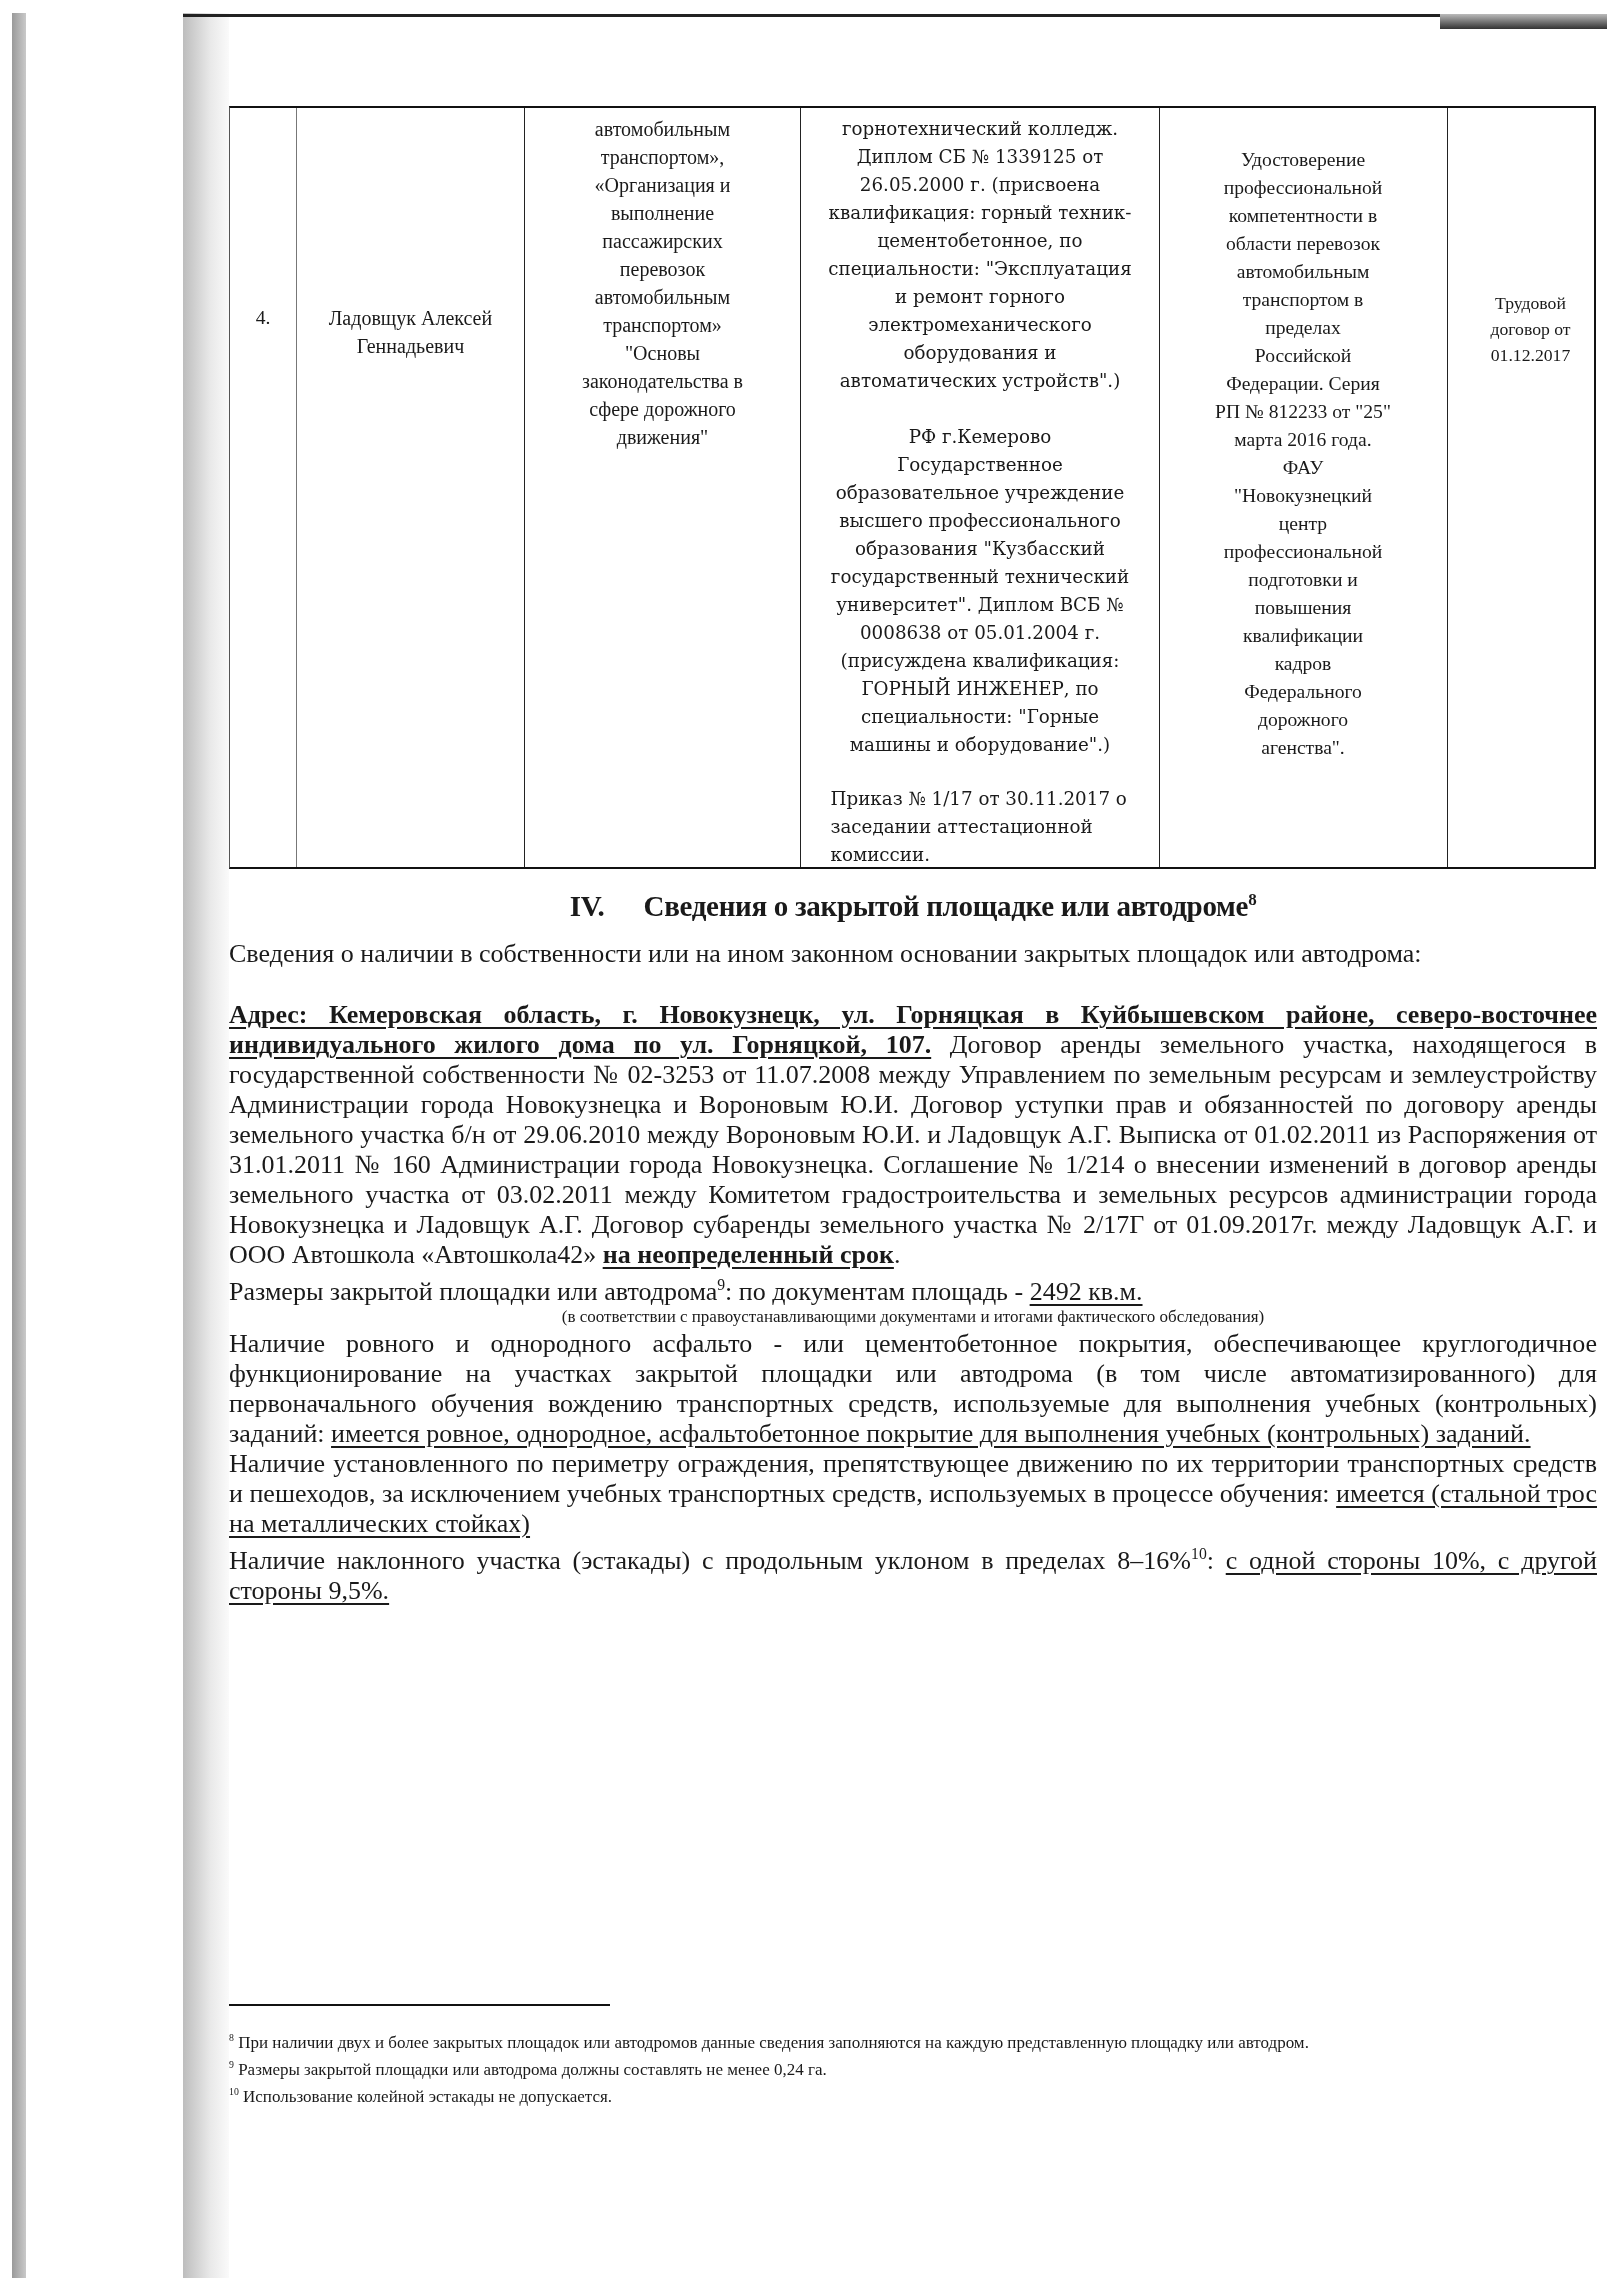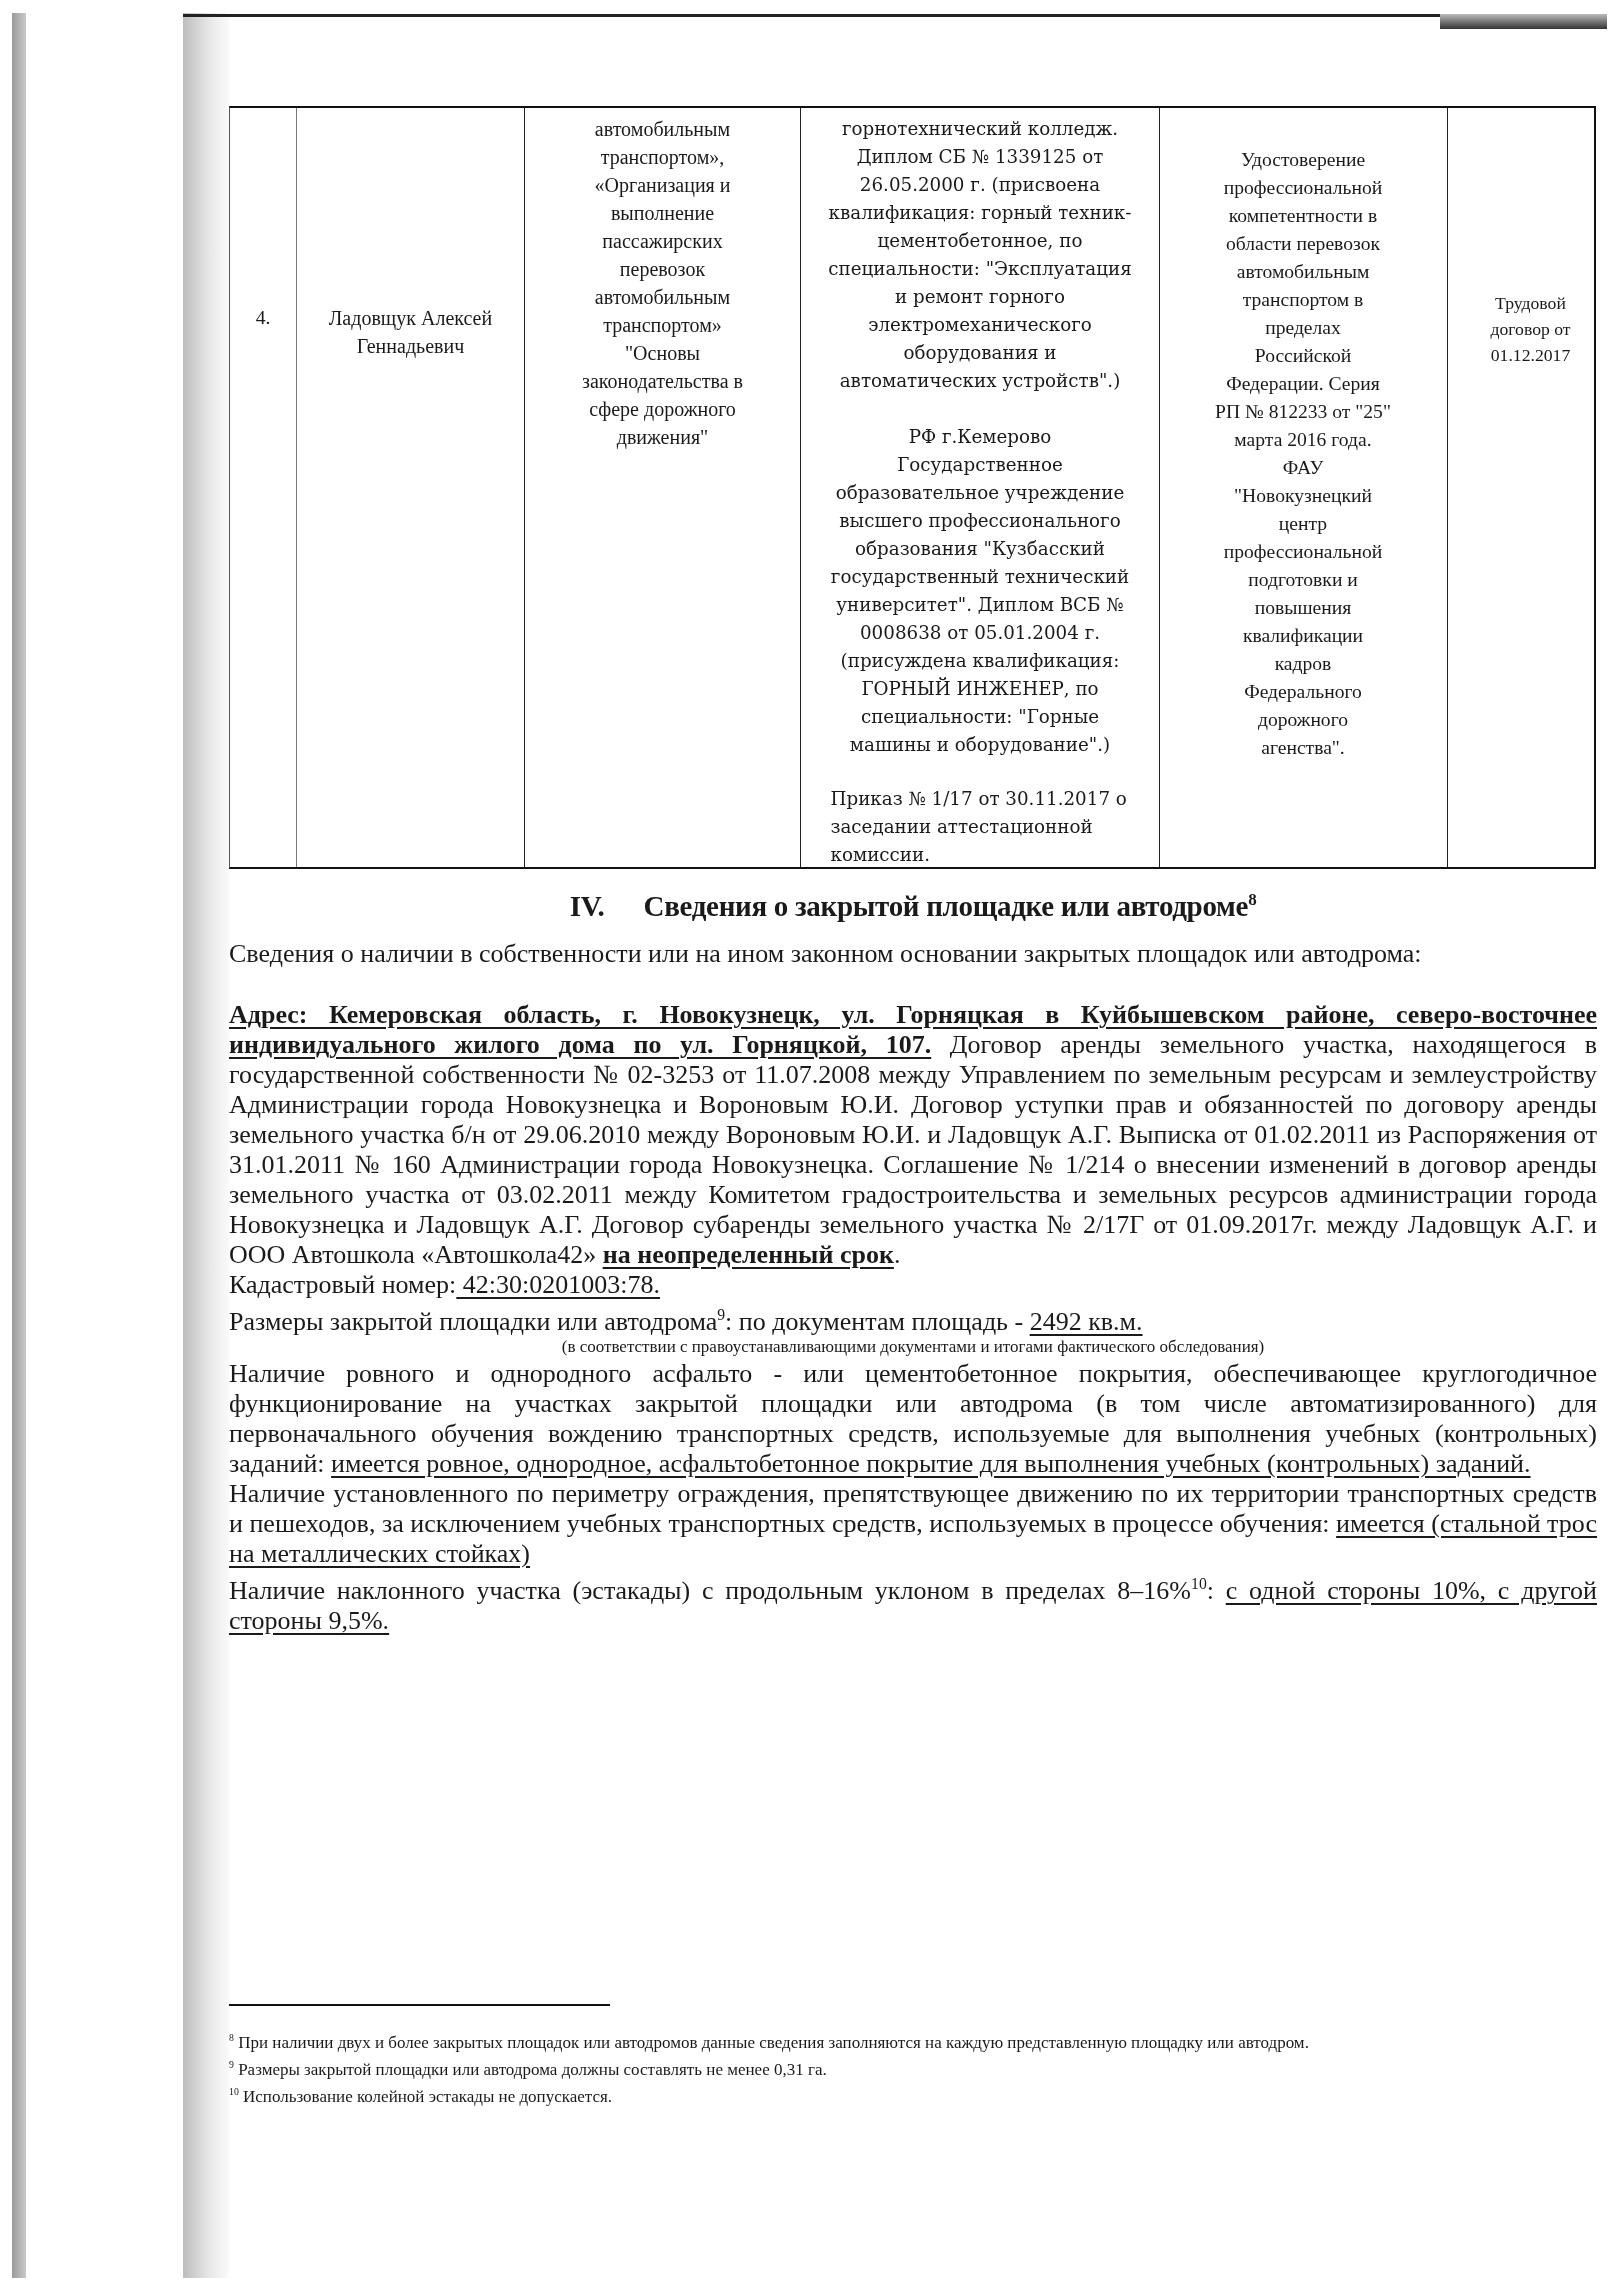--- a/index.html
+++ b/index.html
@@ -192,31 +192,30 @@
 
 <div class="section-title">
   <span class="section-num">IV.</span><span>Сведения о закрытой площадке или автодроме</span><sup>8</sup>
 </div>
 
 <div class="body">
   <p class="intro">Сведения о наличии  в собственности или на ином законном основании закрытых площадок или автодрома:</p>
 
   <p class="justify-last"><span class="u b">Адрес: Кемеровская область, г. Новокузнецк, ул. Горняцкая в Куйбышевском районе, северо-восточнее индивидуального жилого дома по ул. Горняцкой, 107.</span><span> Договор аренды земельного участка, находящегося в государственной собственности № 02-3253 от 11.07.2008 между Управлением по земельным ресурсам и землеустройству Администрации города Новокузнецка и Вороновым Ю.И. Договор уступки прав и обязанностей по договору аренды земельного участка б/н от 29.06.2010 между Вороновым Ю.И. и Ладовщук А.Г. Выписка от 01.02.2011 из Распоряжения от 31.01.2011 № 160 Администрации города Новокузнецка. Соглашение № 1/214 о внесении изменений в договор аренды земельного участка от 03.02.2011 между Комитетом градостроительства и земельных ресурсов администрации города Новокузнецка и Ладовщук А.Г. Договор субаренды земельного участка № 2/17Г от 01.09.2017г. между  Ладовщук А.Г. и ООО Автошкола «Автошкола42» </span><span class="u b">на неопределенный срок</span><span>.</span></p>
 
-  <p><span>Кадастровый номер:</span><span class="u"> 42:30:0201003:78.</span></p>
 
   <p><span>Размеры закрытой площадки или автодрома</span><sup style="font-size:15.7px">9</sup><span>: по документам площадь - </span><span class="u">2492 кв.м.</span></p>
   <p class="note-small">(в соответствии с  правоустанавливающими документами и итогами фактического обследования)</p>
 
   <p class="justify-last"><span>Наличие ровного и однородного асфальто - или цементобетонное покрытия, обеспечивающее круглогодичное функционирование  на участках закрытой площадки или автодрома (в том числе автоматизированного) для первоначального обучения вождению транспортных средств, используемые для выполнения учебных (контрольных) заданий: </span><span class="u">имеется ровное, однородное, асфальтобетонное покрытие для выполнения учебных (контрольных) заданий.</span></p>
 
   <p class="justify-last"><span>Наличие установленного по периметру ограждения, препятствующее движению по их территории транспортных средств и пешеходов, за исключением учебных транспортных средств, используемых в процессе обучения: </span><span class="u">имеется (стальной трос на металлических стойках)</span></p>
 
   <p class="justify-last"><span>Наличие наклонного участка (эстакады) с продольным уклоном в пределах 8–16%</span><sup style="font-size:15.7px">10</sup><span>:  </span><span class="u">с одной стороны 10%, с другой стороны 9,5%.</span></p>
 </div>
 
 <div class="fn-rule"></div>
 <div class="footnotes">
   <p><sup>8</sup><span> При наличии двух и более закрытых площадок или автодромов данные сведения заполняются на каждую представленную площадку или автодром.</span></p>
-  <p><sup>9</sup><span> Размеры закрытой площадки или автодрома должны составлять не менее 0,31 га.</span></p>
+  <p><sup>9</sup><span> Размеры закрытой площадки или автодрома должны составлять не менее 0,24 га.</span></p>
   <p><sup>10</sup><span> Использование колейной эстакады не допускается.</span></p>
 </div>
 
 
 </body></html>

